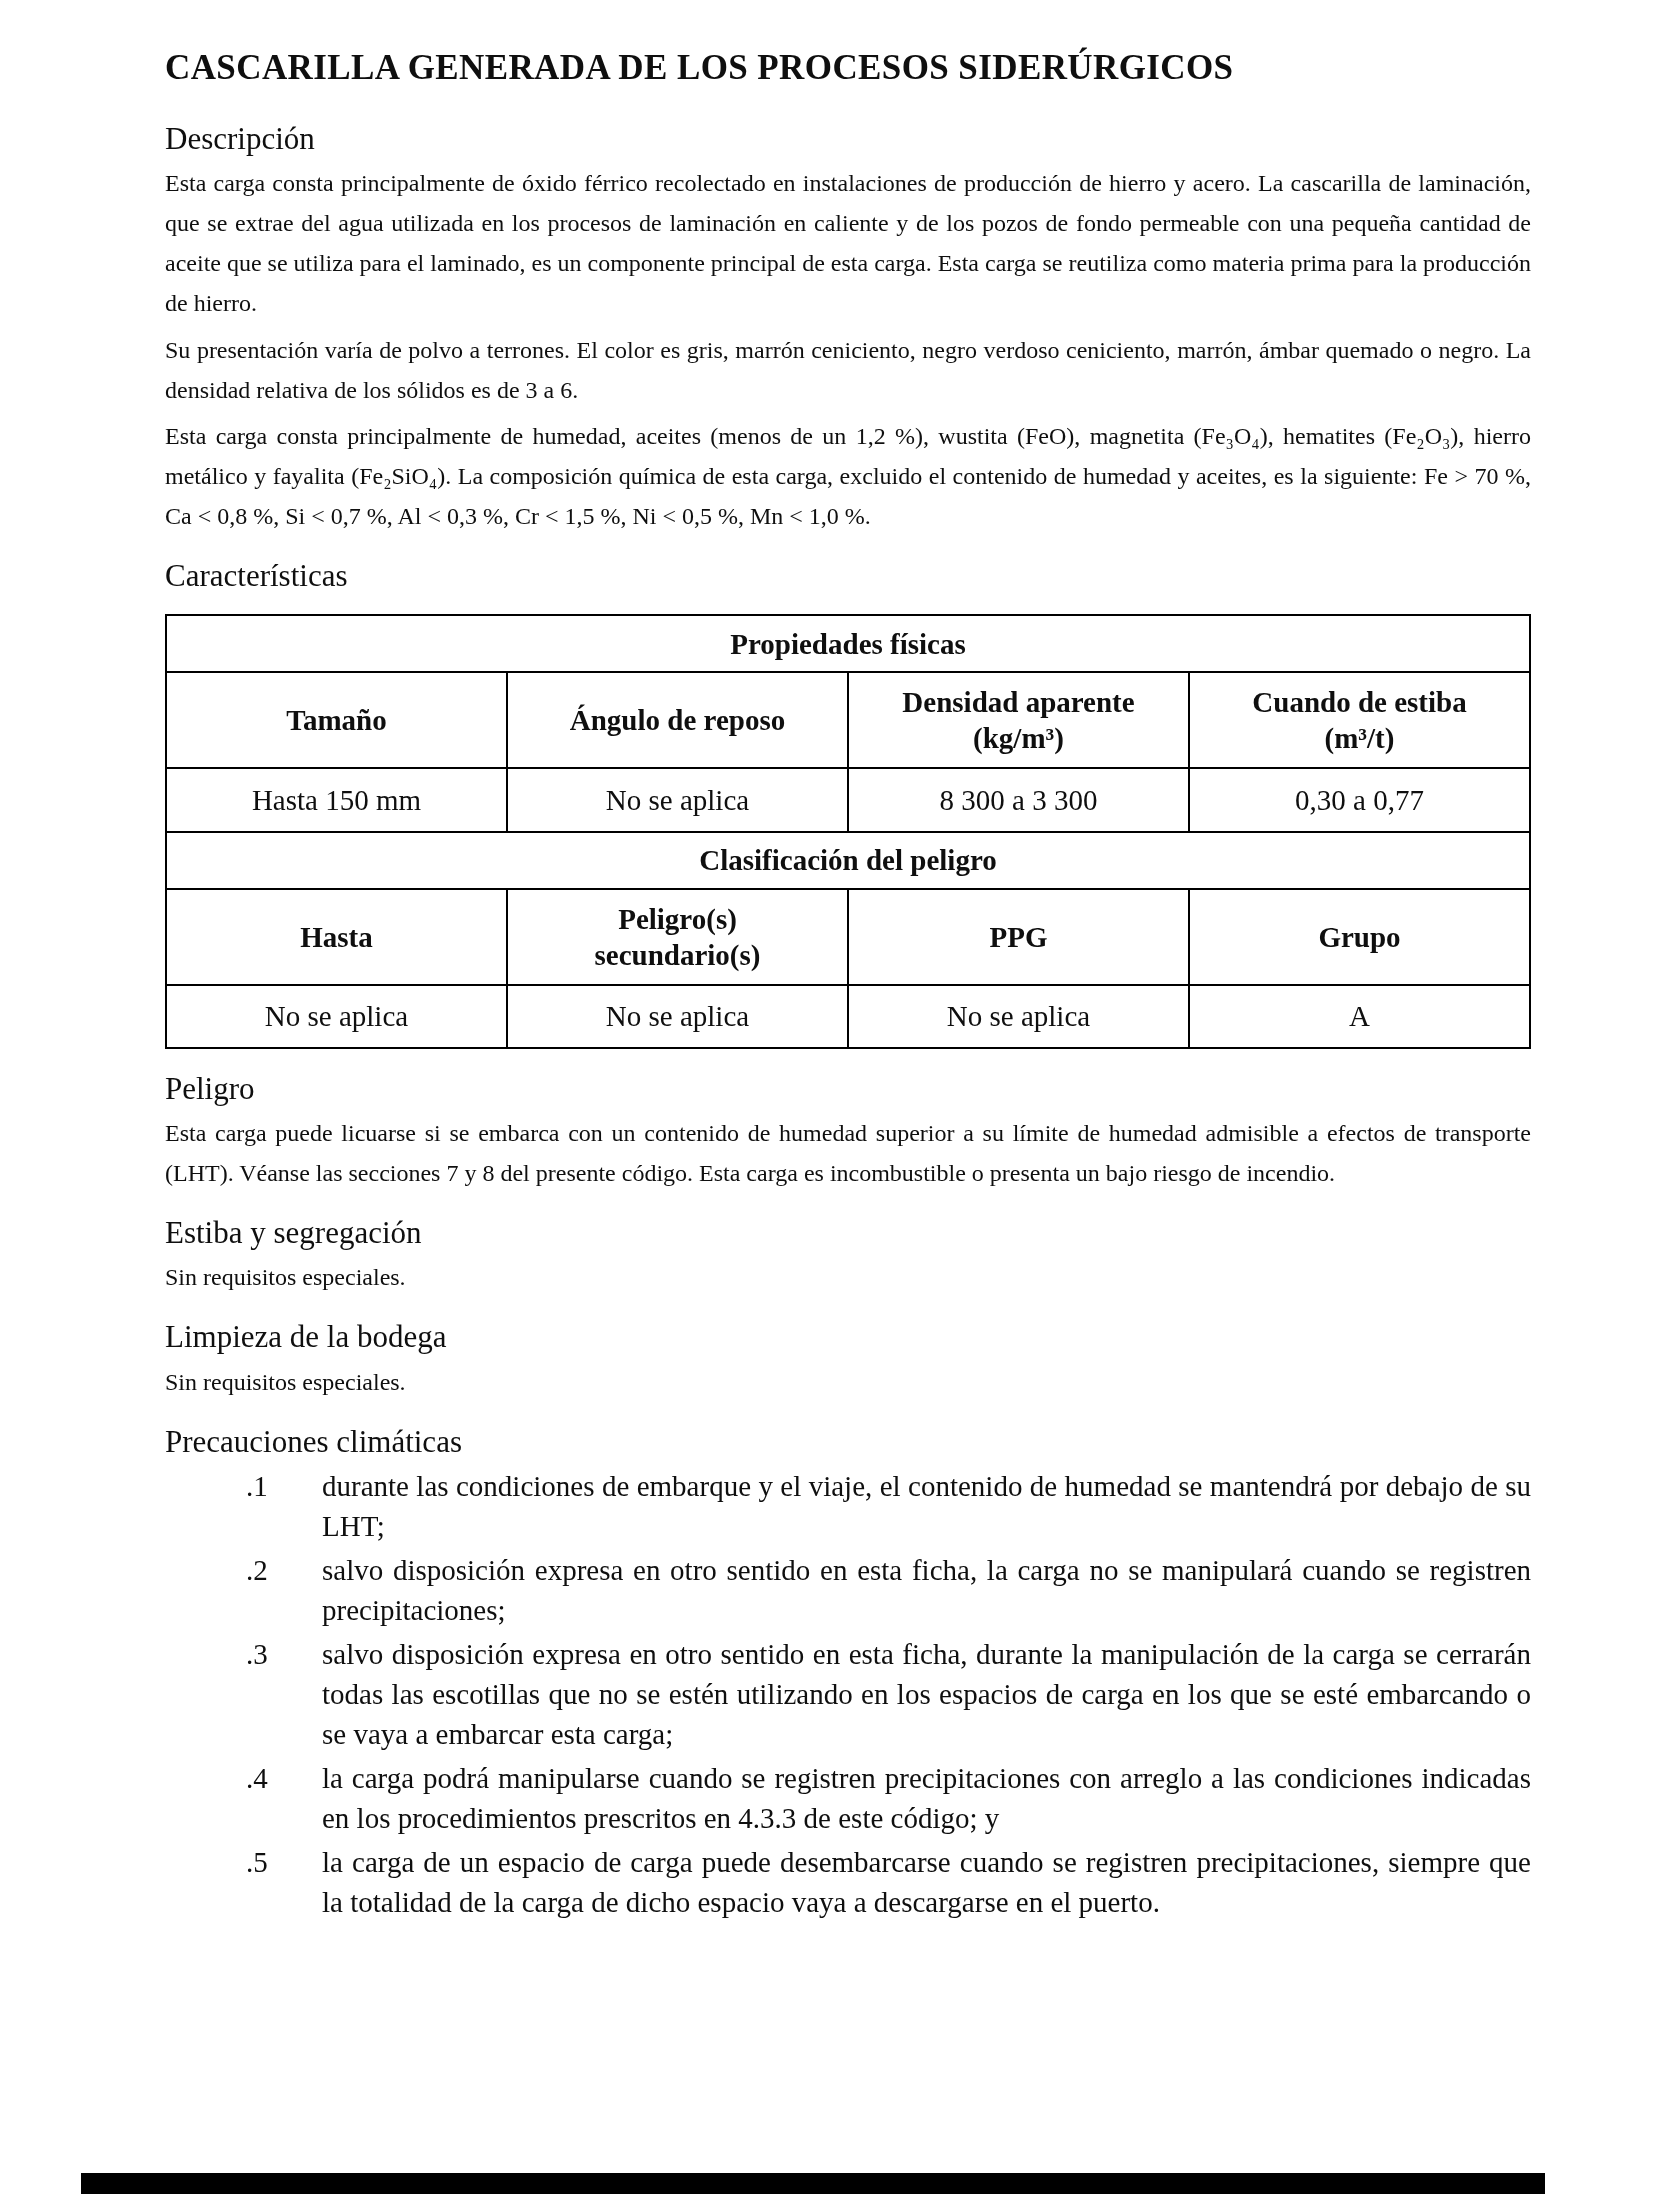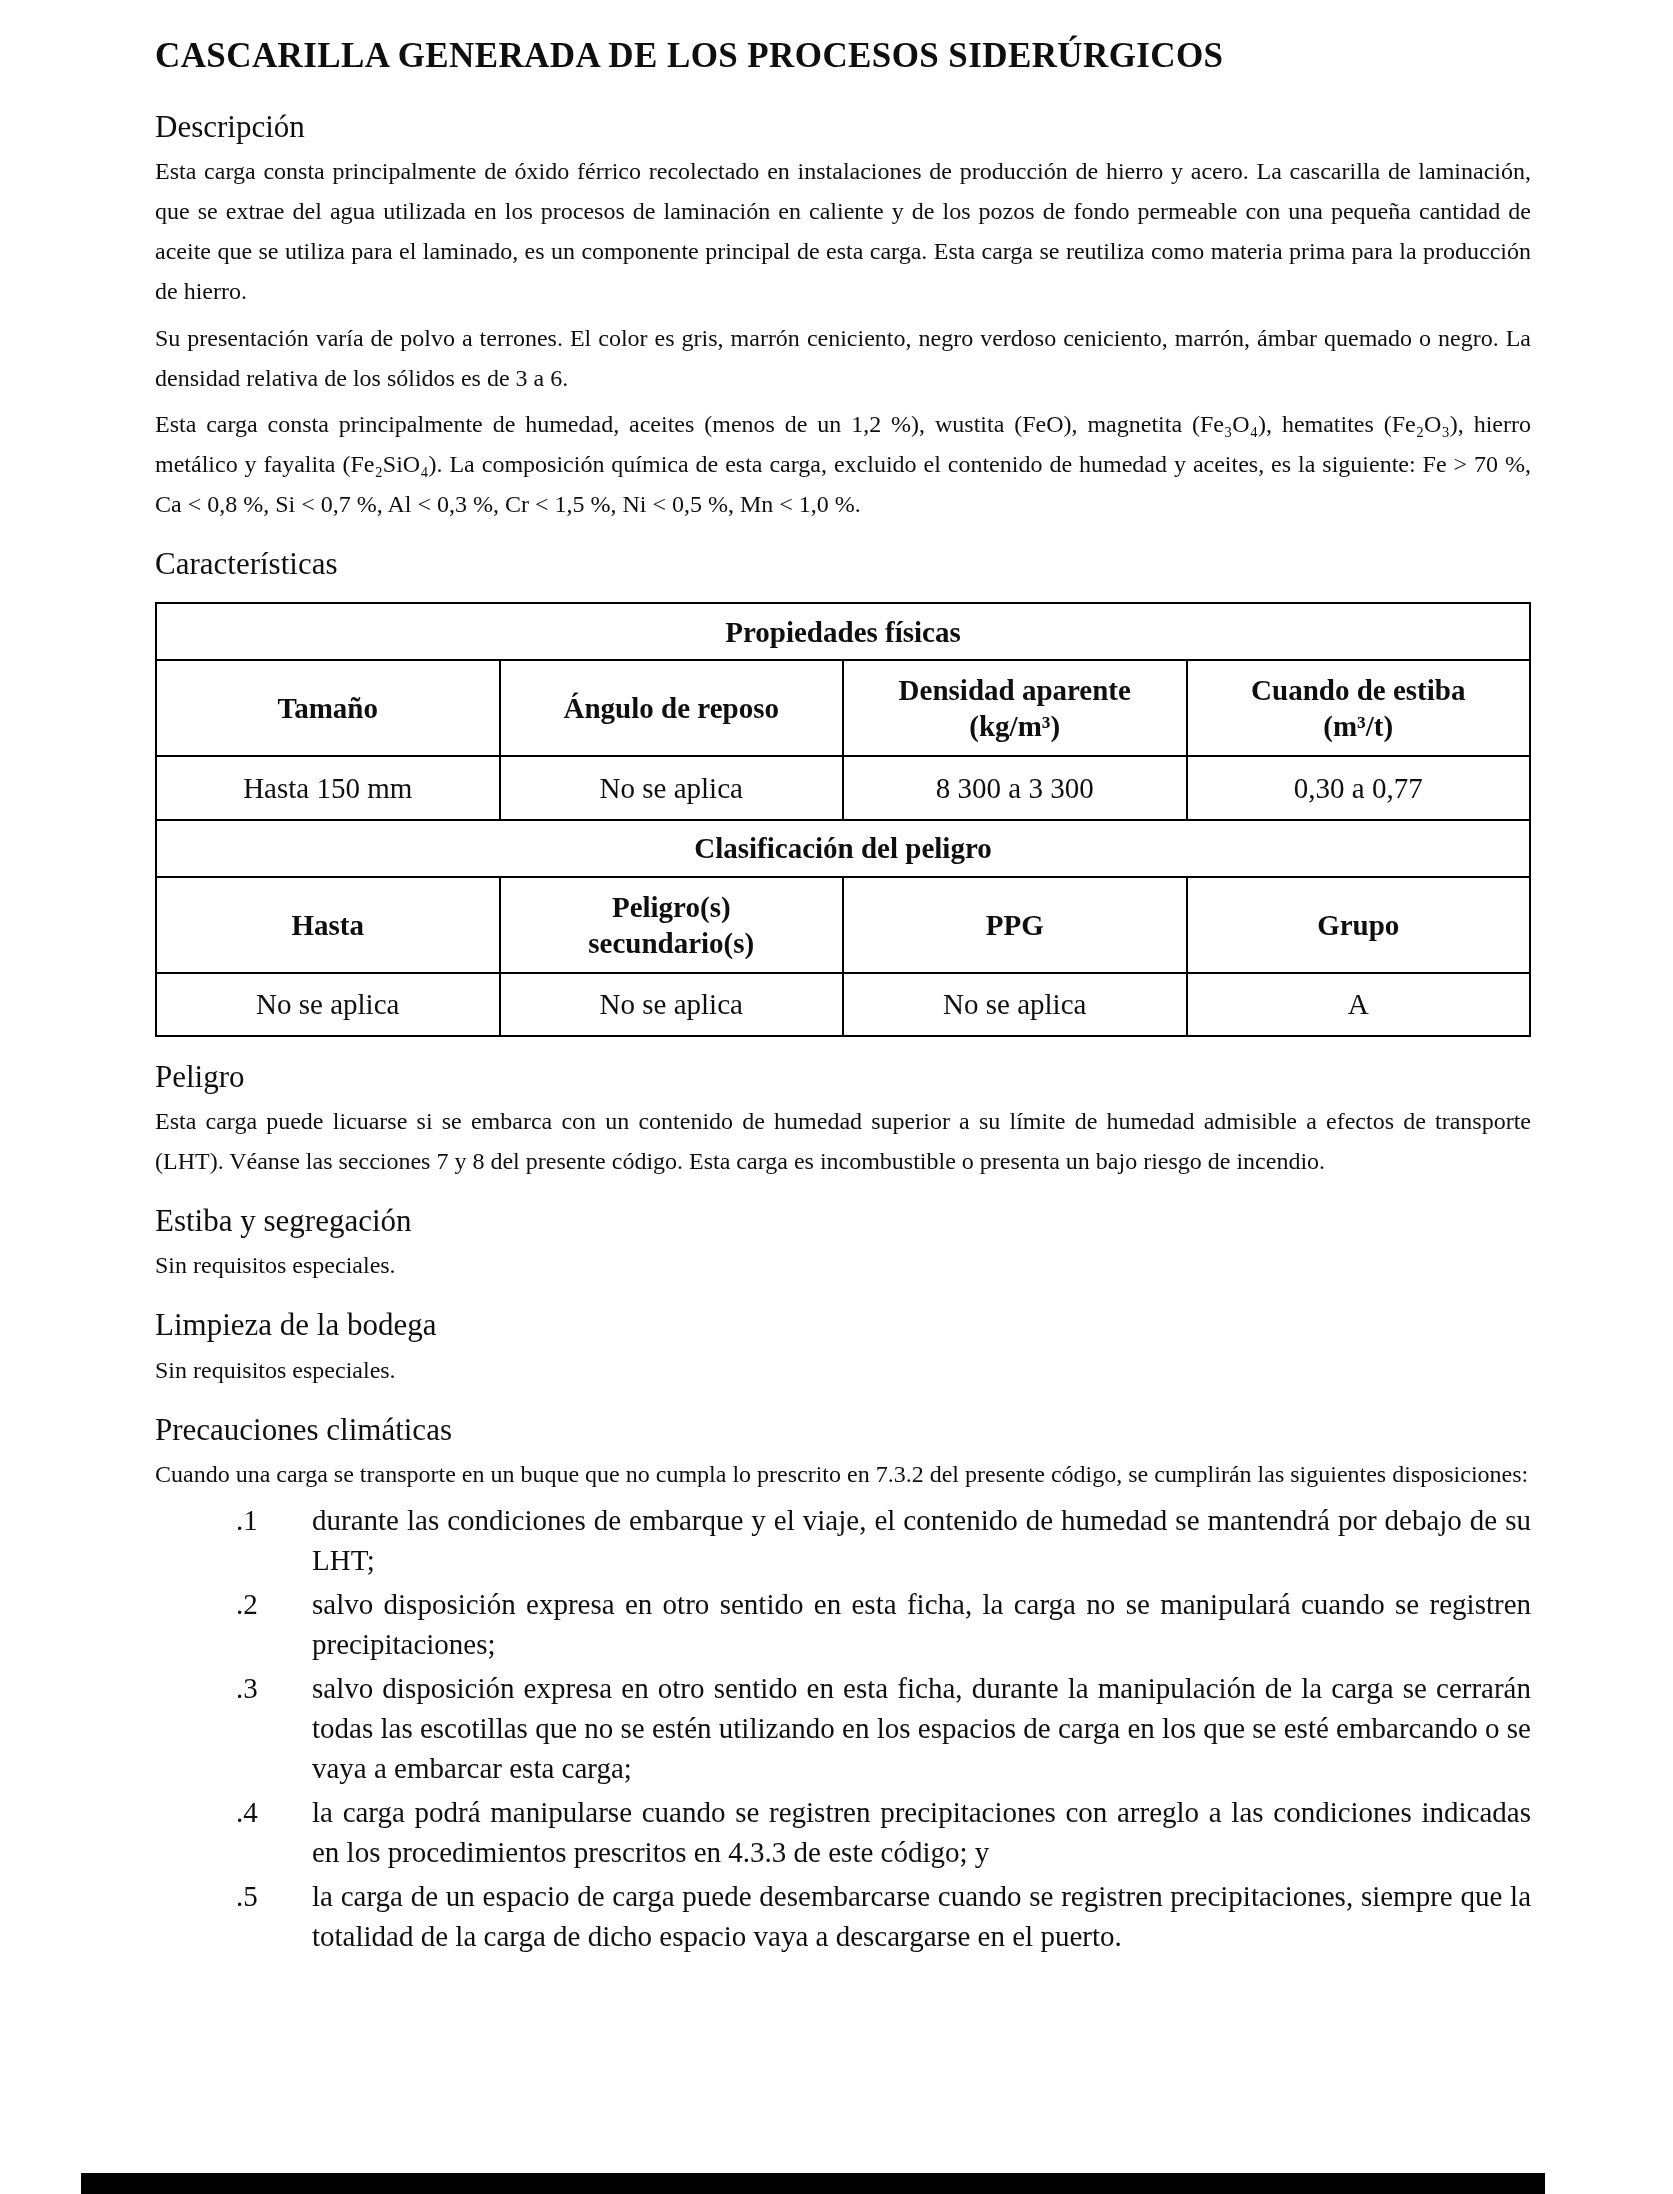--- a/index.html
+++ b/index.html
@@ -7,21 +7,22 @@
   .page {
     position: relative;
     width: 1673px;
     height: 2194px;
     background: #ffffff;
     color: #0f0f0f;
     font-family: "Liberation Serif", "DejaVu Serif", serif;
     overflow: hidden;
   }
   .content {
-    padding: 36px 142px 0 155px;
+    padding: 48px 142px 0 155px;
+    margin-left: 10px;
   }
   .doc-title {
     font-size: 35px;
     font-weight: bold;
     letter-spacing: 0.4px;
     margin-bottom: 33px;
   }
   .sec-heading {
     font-size: 31px;
     font-weight: normal;
@@ -145,21 +146,20 @@
     <h2 class="sec-heading">Peligro</h2>
     <p class="para">Esta carga puede licuarse si se embarca con un contenido de humedad superior a su límite de humedad admisible a efectos de transporte (LHT). Véanse las secciones 7 y 8 del presente código. Esta carga es incombustible o presenta un bajo riesgo de incendio.</p>
 
     <h2 class="sec-heading">Estiba y segregación</h2>
     <p class="para">Sin requisitos especiales.</p>
 
     <h2 class="sec-heading">Limpieza de la bodega</h2>
     <p class="para">Sin requisitos especiales.</p>
 
     <h2 class="sec-heading">Precauciones climáticas</h2>
-    <p class="para">Cuando una carga se transporte en un buque que no cumpla lo prescrito en 7.3.2 del presente código, se cumplirán las siguientes disposiciones:</p>
 
     <div class="clauses">
       <div class="clause">
         <span class="clause-num">.1</span>
         <span class="clause-text">durante las condiciones de embarque y el viaje, el contenido de humedad se mantendrá por debajo de su LHT;</span>
       </div>
       <div class="clause">
         <span class="clause-num">.2</span>
         <span class="clause-text">salvo disposición expresa en otro sentido en esta ficha, la carga no se manipulará cuando se registren precipitaciones;</span>
       </div>

